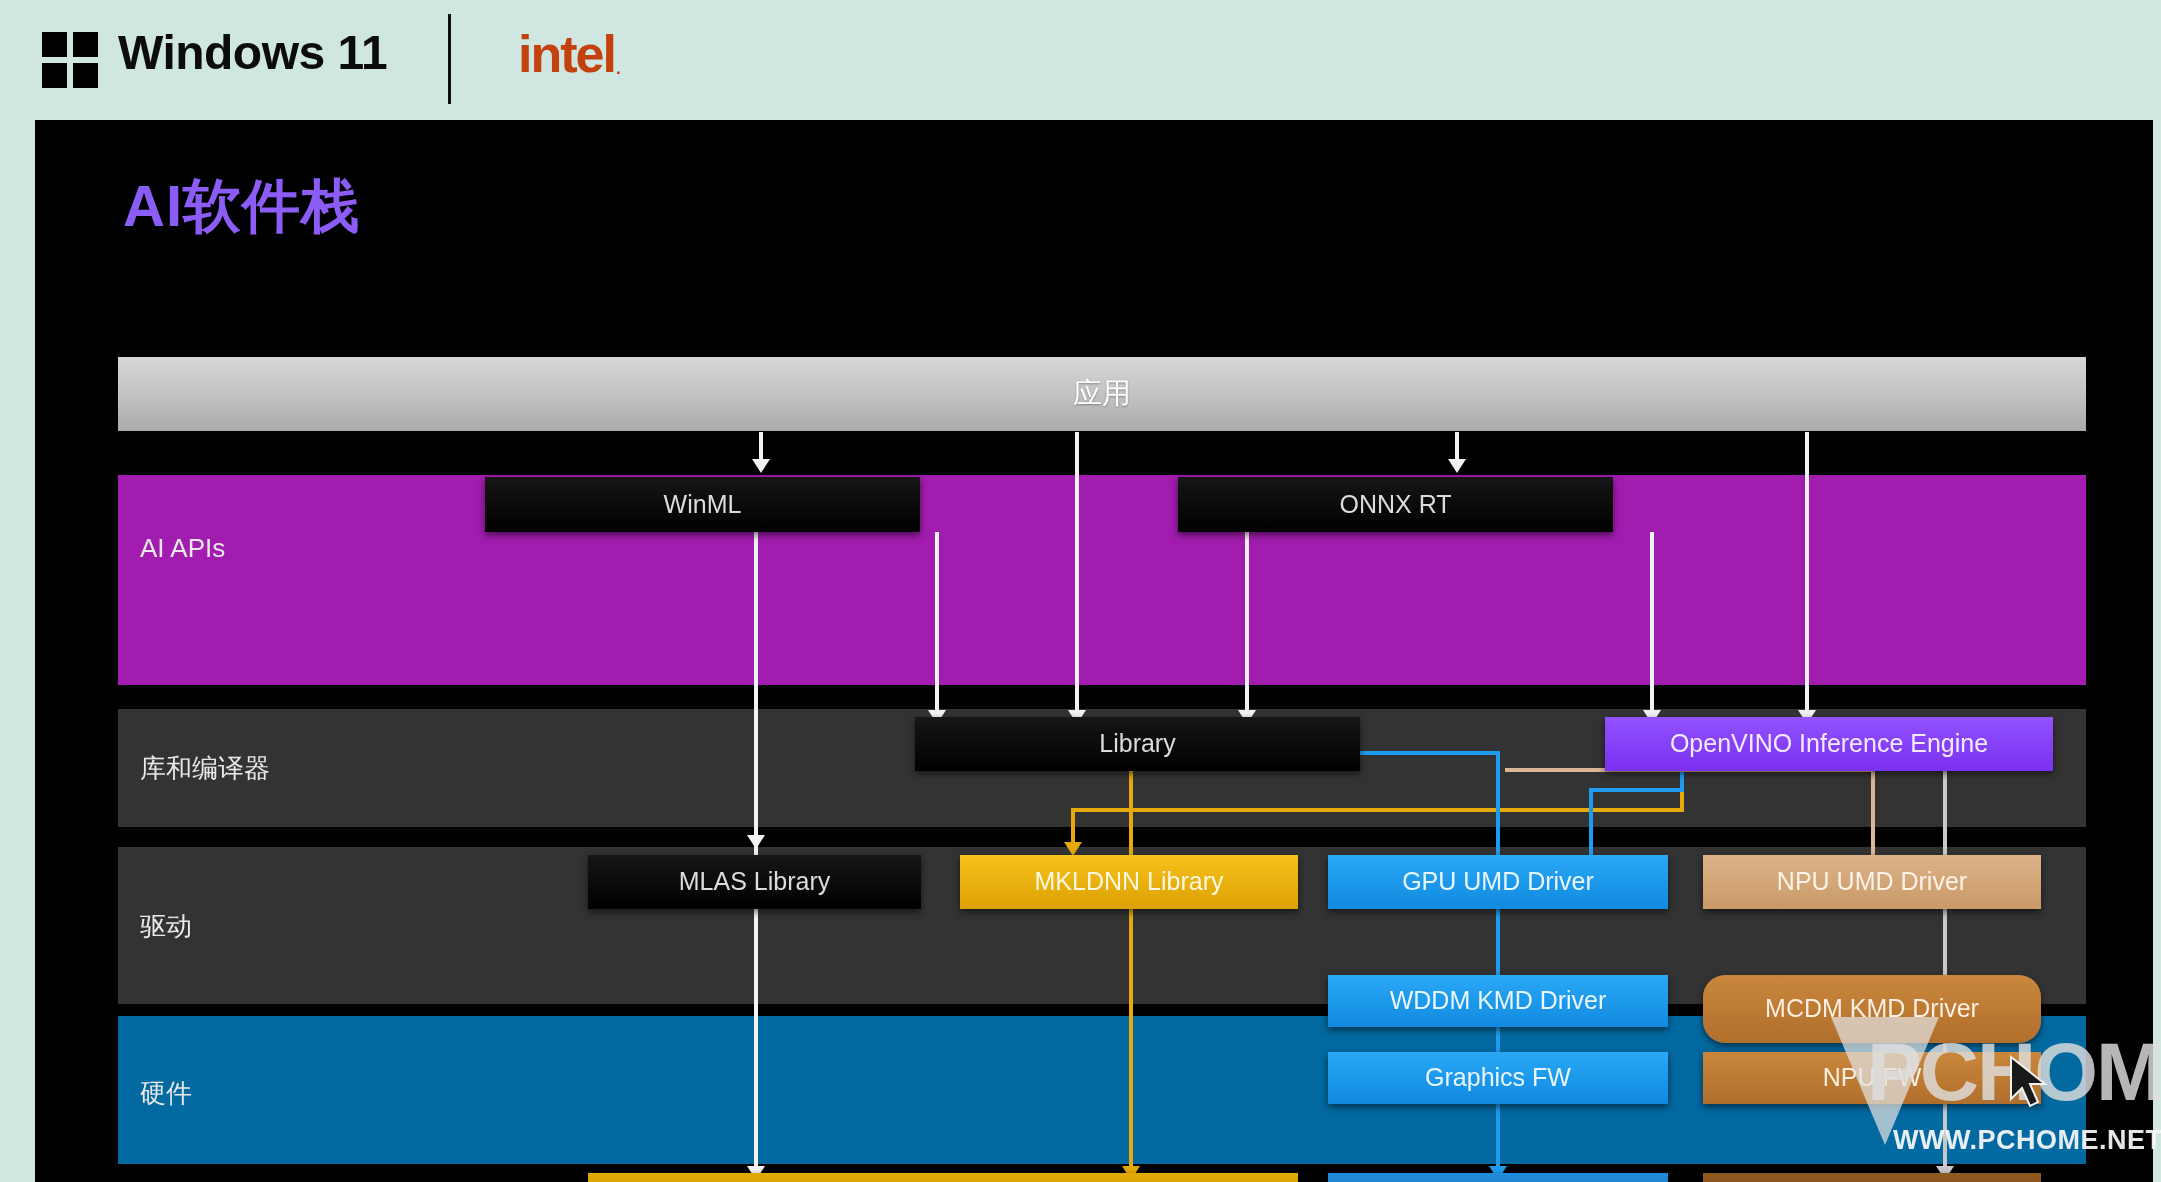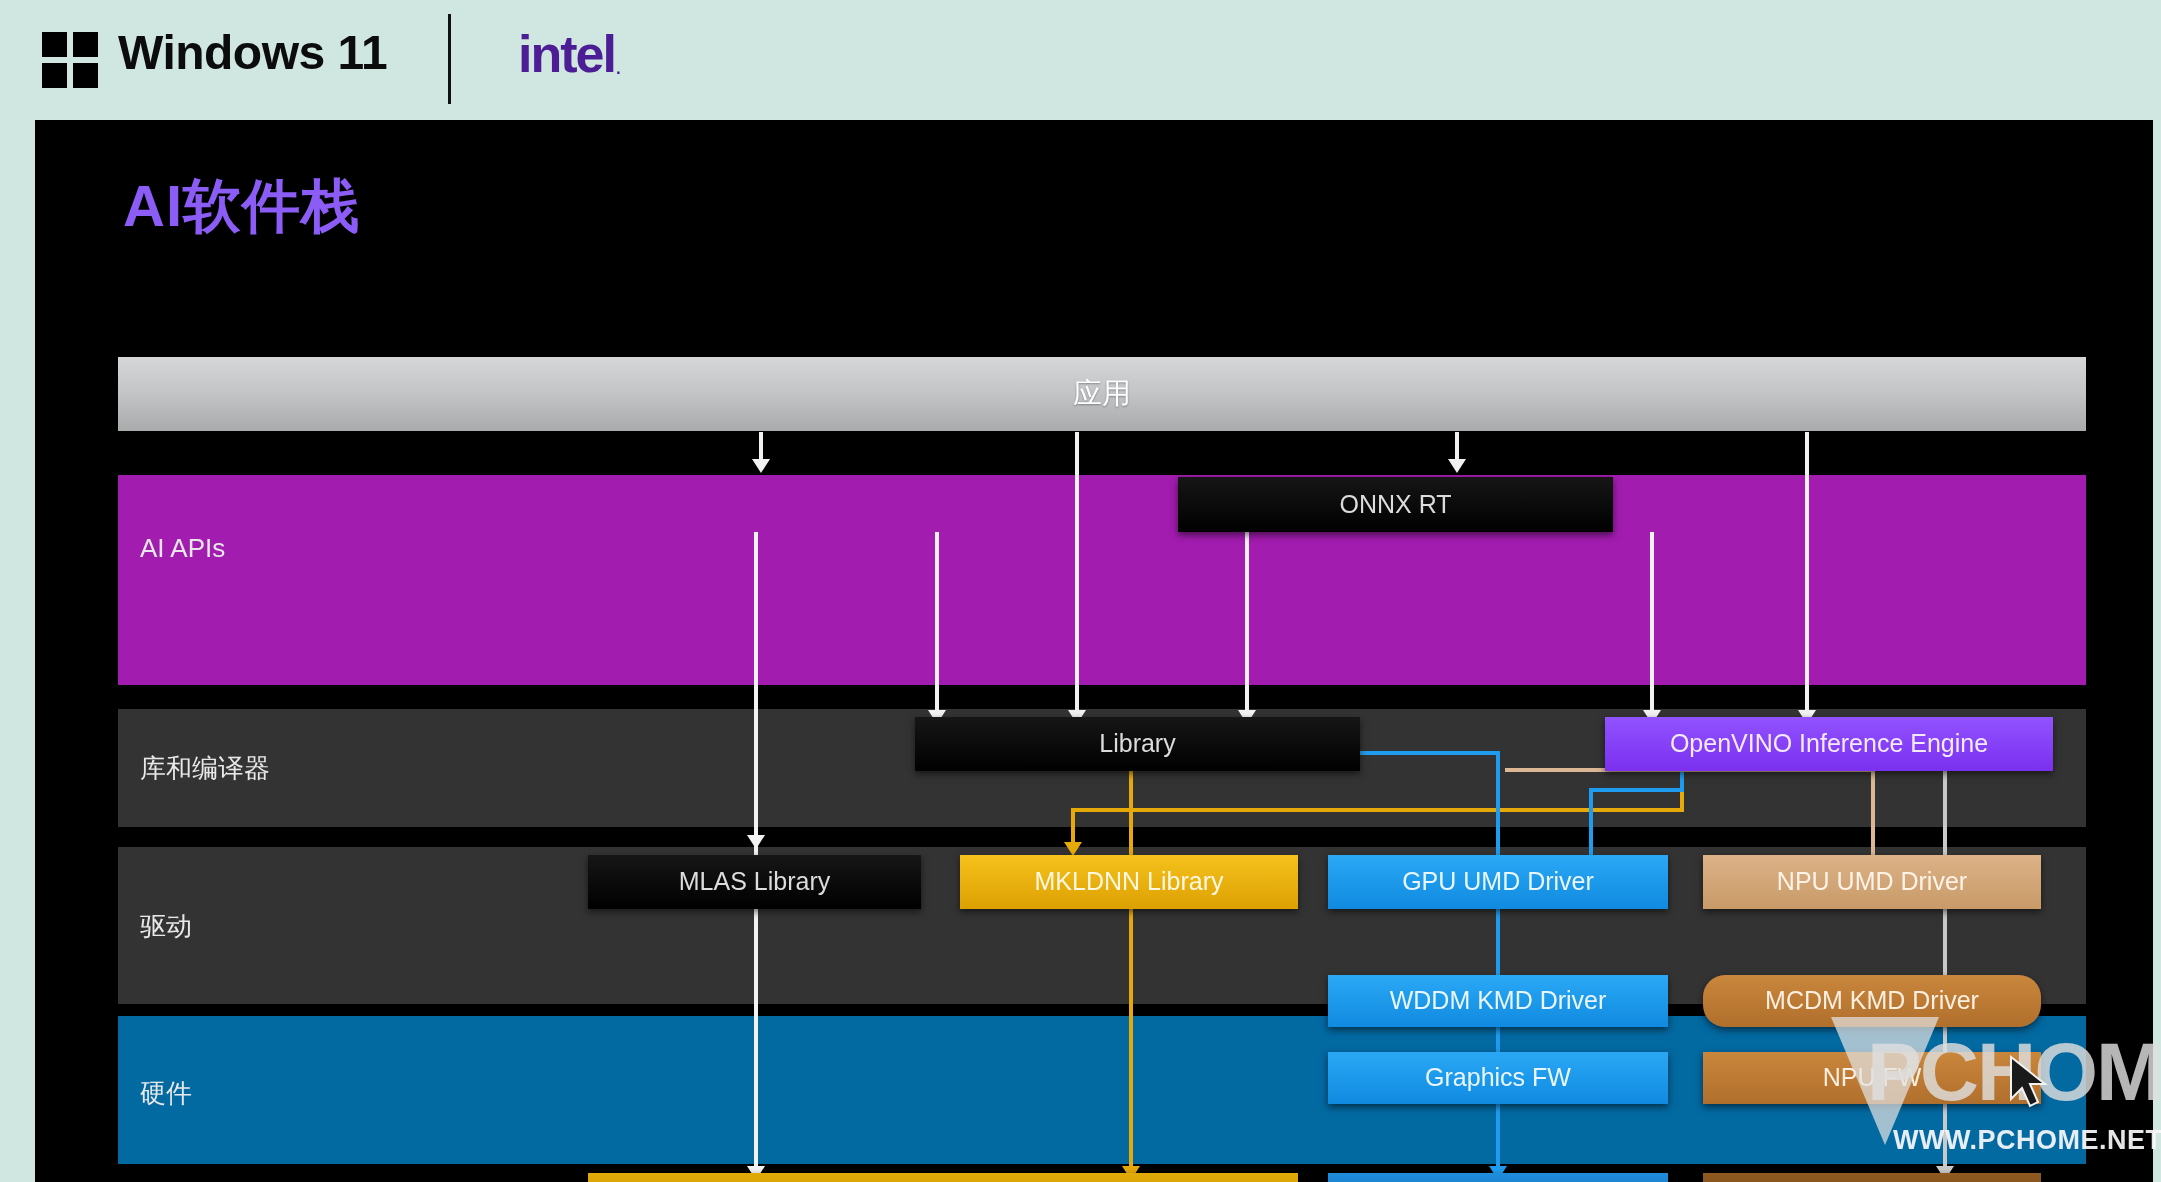--- a/index.html
+++ b/index.html
@@ -24,21 +24,21 @@
     position: absolute; left: 118px; top: 25px;
     font-size: 48px; font-weight: bold; color: #0c0c0c;
     letter-spacing: -0.5px; white-space: nowrap;
   }
   .divider {
     position: absolute; left: 448px; top: 14px;
     width: 3px; height: 90px; background: #111;
   }
   .intel-mark {
     position: absolute; left: 518px; top: 24px;
-    font-size: 52px; font-weight: bold; color: #4c1d95;
+    font-size: 52px; font-weight: bold; color: #c2410c;
     letter-spacing: -2px; white-space: nowrap;
   }
   .intel-mark sup { font-size: 17px; vertical-align: baseline; position: relative; top: 2px; left: 1px; }
 
   
   .slide {
     position: absolute; left: 35px; top: 120px;
     width: 2118px; height: 1062px;
     background: #000; overflow: hidden;
   }
@@ -251,31 +251,32 @@
     <div class="conn c-blue">
       <div class="vline" style="left:1461px; top:651px; height:402px;"></div>
       <div class="ahead" style="left:1454px; top:1046px;"></div>
     </div>
 
     <div class="conn c-grey">
       <div class="vline" style="left:1908px; top:651px; height:402px;"></div>
       <div class="ahead" style="left:1901px; top:1046px;"></div>
     </div>
 
+    <div class="node n-black" style="left:450px; top:357px; width:435px; height:55px;">WinML</div>
     <div class="node n-black" style="left:1143px; top:357px; width:435px; height:55px;">ONNX RT</div>
     <div class="node n-black" style="left:880px; top:597px; width:445px; height:54px;">Library</div>
     <div class="node n-purple" style="left:1570px; top:597px; width:448px; height:54px;">OpenVINO Inference Engine</div>
 
     <div class="node n-black" style="left:553px; top:735px; width:333px; height:54px;">MLAS Library</div>
     <div class="node n-gold" style="left:925px; top:735px; width:338px; height:54px;">MKLDNN Library</div>
     <div class="node n-blue" style="left:1293px; top:735px; width:340px; height:54px;">GPU UMD Driver</div>
     <div class="node n-tan" style="left:1668px; top:735px; width:338px; height:54px;">NPU UMD Driver</div>
 
     <div class="node n-blue" style="left:1293px; top:855px; width:340px; height:52px;">WDDM KMD Driver</div>
-    <div class="node n-brown" style="left:1668px; top:855px; width:338px; height:52px;border-radius:22px;">MCDM KMD Driver</div>
+    <div class="node n-brown" style="left:1668px; top:855px; width:338px; height:68px;border-radius:22px;">MCDM KMD Driver</div>
     <div class="node n-blue" style="left:1293px; top:932px; width:340px; height:52px;">Graphics FW</div>
     <div class="node n-brown" style="left:1668px; top:932px; width:338px; height:52px;">NPU FW</div>
 
     <div class="node n-gold-d" style="left:553px; top:1053px; width:710px; height:54px;">CPU</div>
     <div class="node n-blue-d" style="left:1293px; top:1053px; width:340px; height:54px;">GPU</div>
     <div class="node n-brown-d" style="left:1668px; top:1053px; width:338px; height:54px;">NPU</div>
 
   </div>
 
   <div class="wm">

